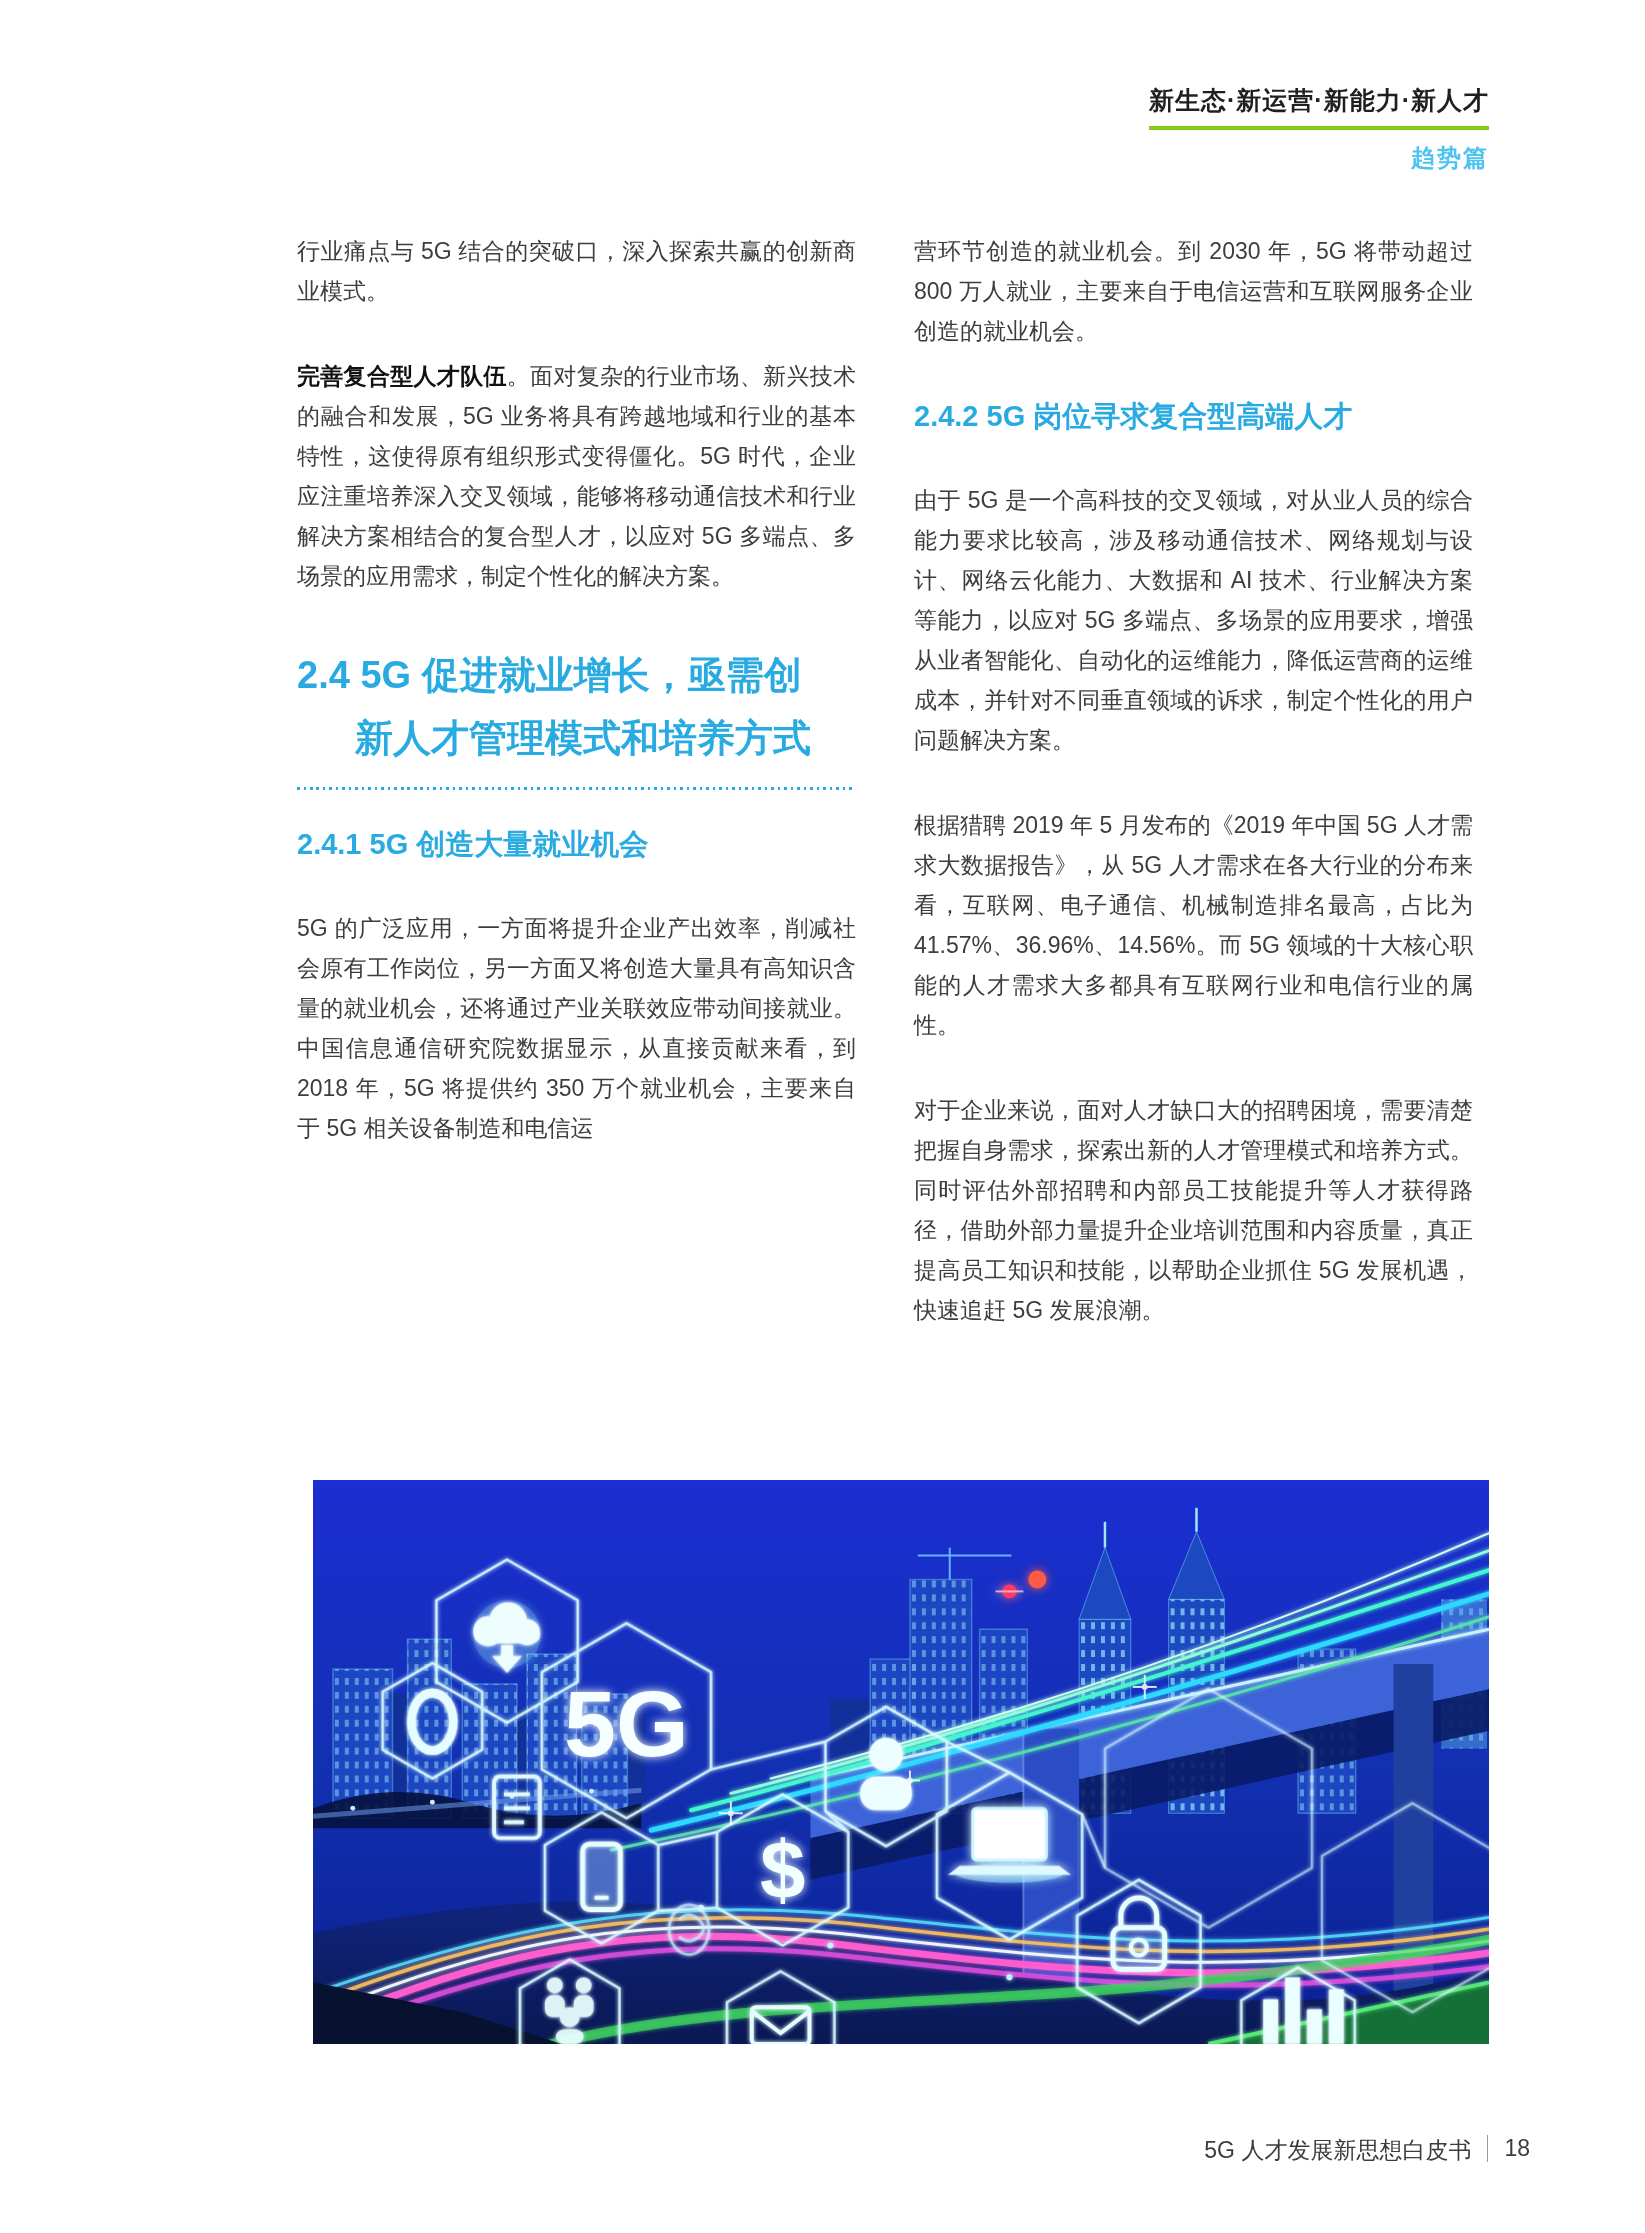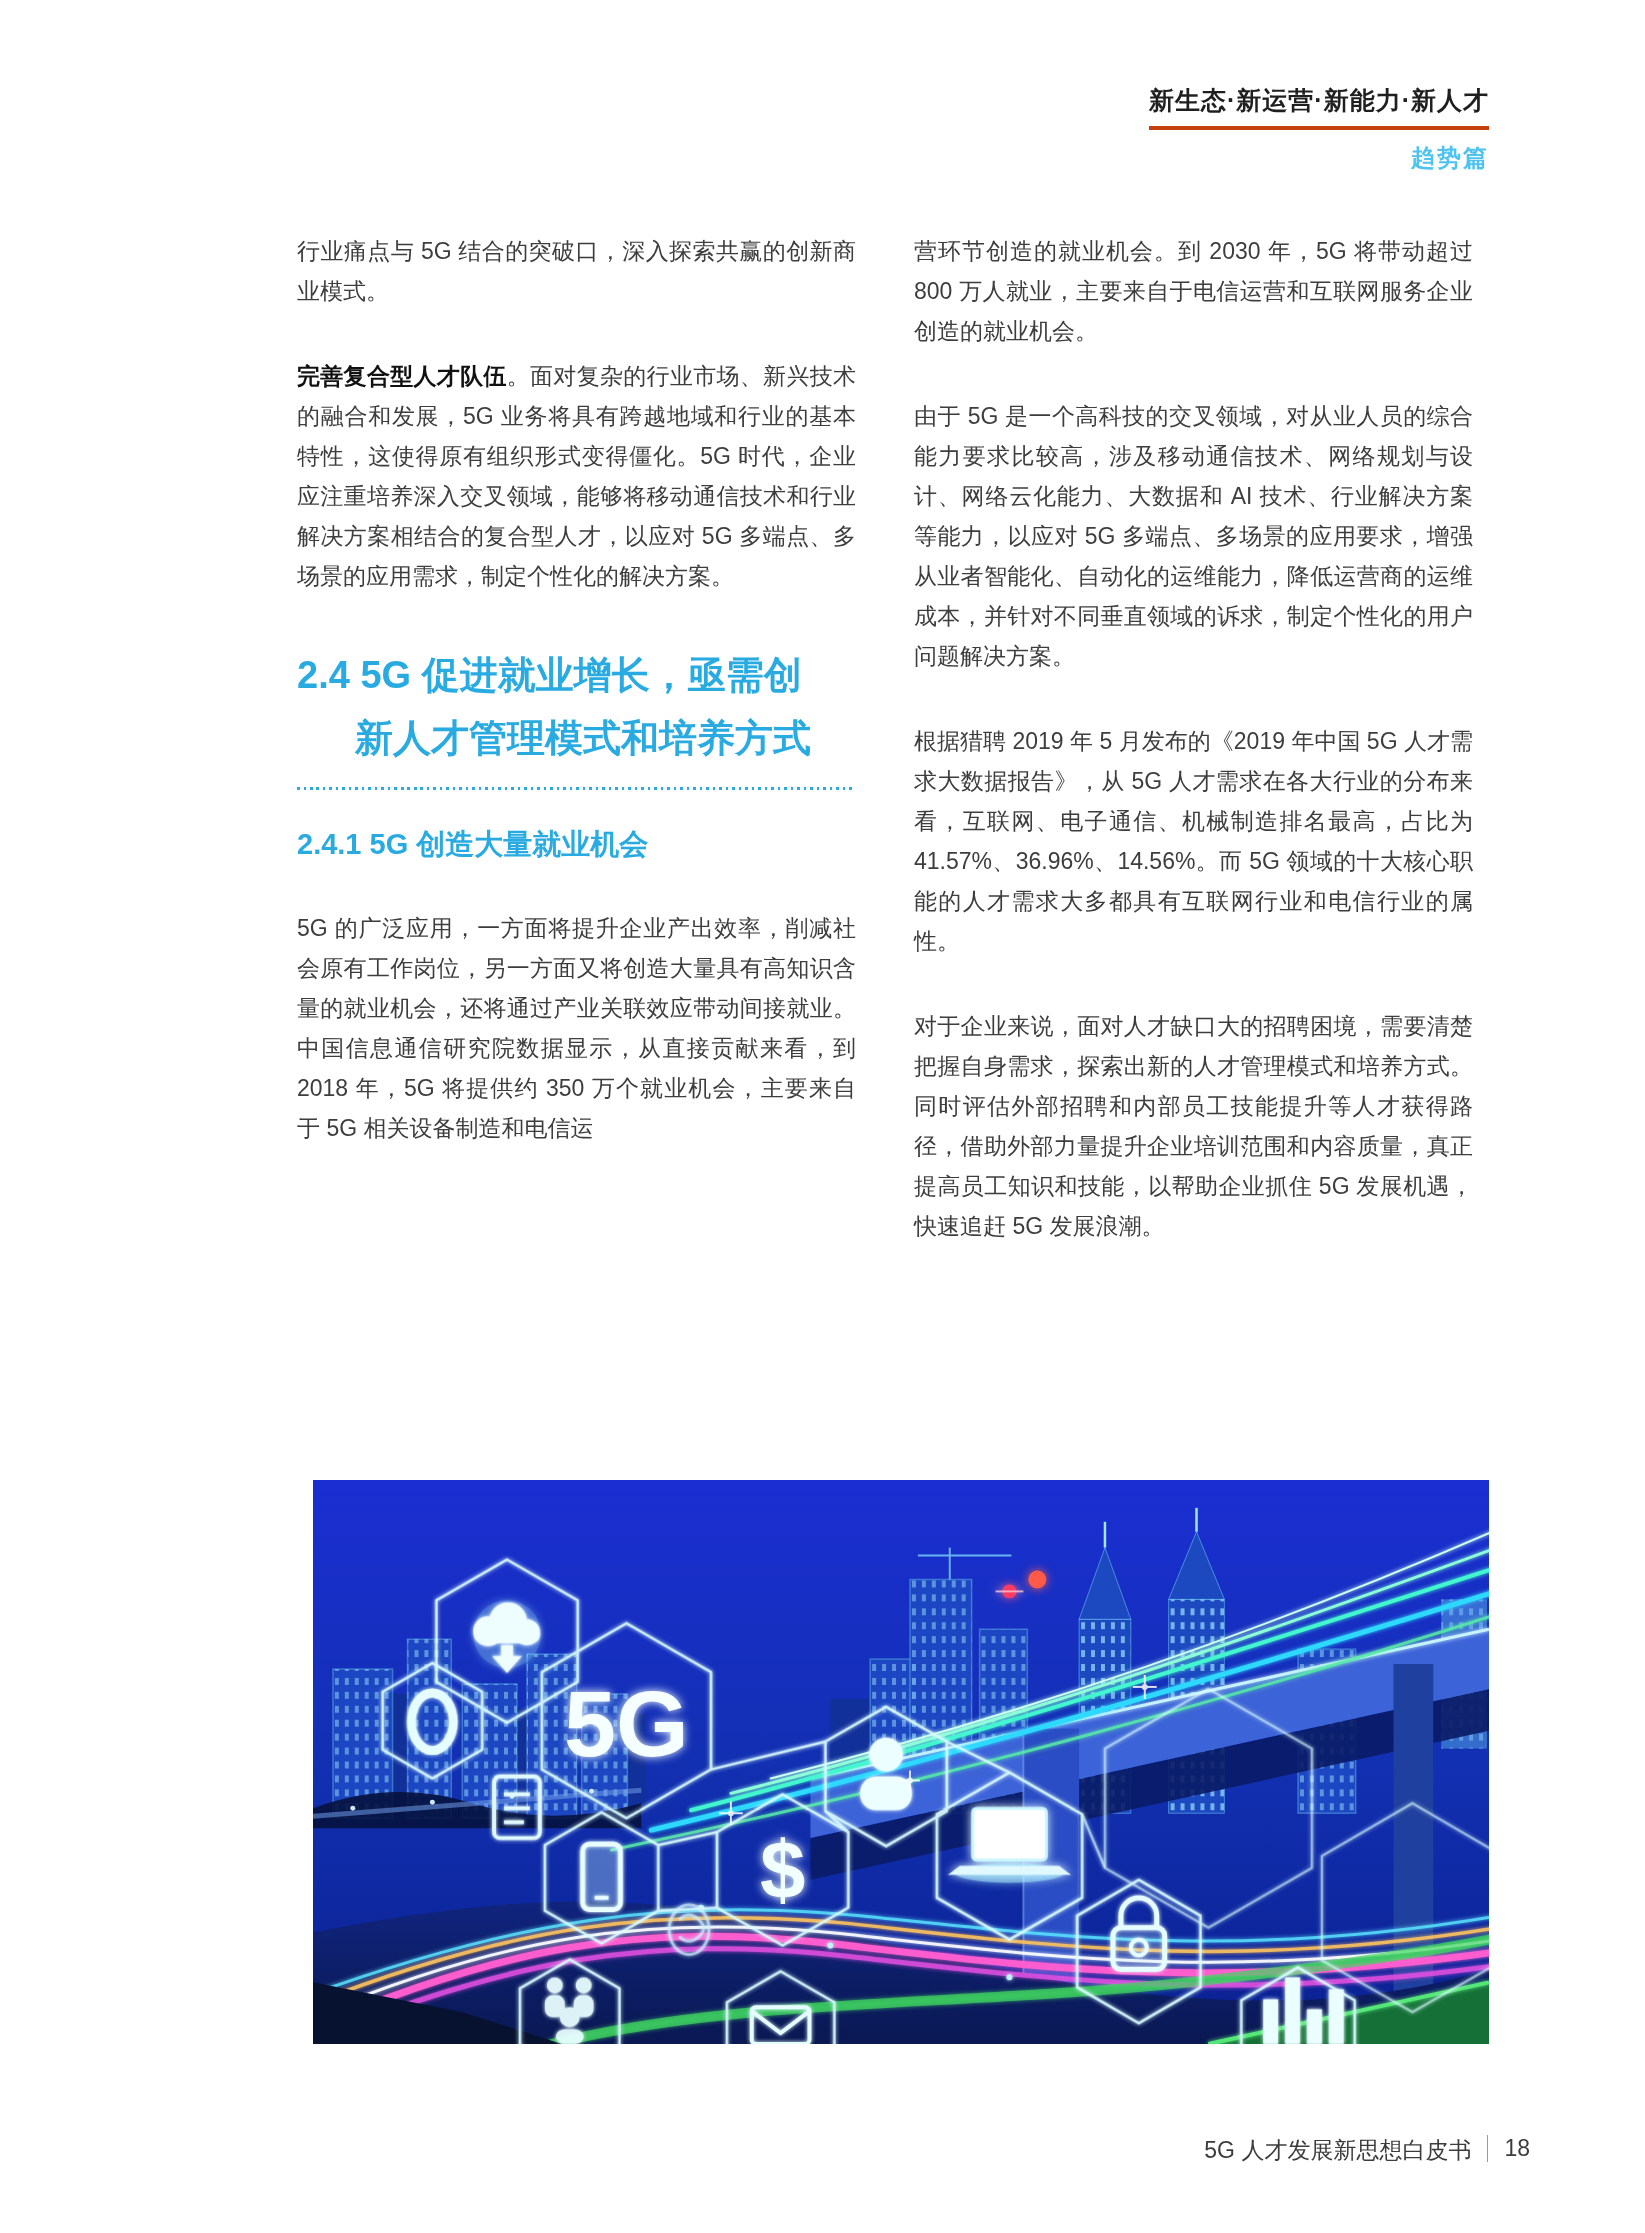--- a/index.html
+++ b/index.html
@@ -4,21 +4,21 @@
 <style>
   html,body{margin:0;padding:0;background:#ffffff;}
   .page{
     position:relative;width:1646px;height:2234px;background:#ffffff;overflow:hidden;
     font-family:"Liberation Sans","DejaVu Sans",sans-serif;
   }
   
   .page-header{position:absolute;top:84px;left:313px;width:1176px;text-align:right;}
   .slogan{
     display:inline-block;font-size:25px;font-weight:bold;color:#1f1f1f;letter-spacing:1px;
-    padding-bottom:9px;border-bottom:4px solid #c2410c;
+    padding-bottom:9px;border-bottom:4px solid #84cc16;
   }
   .section-tag{margin-top:12px;font-size:24px;font-weight:bold;color:#4ec3f0;letter-spacing:2px;text-align:right;}
   
   .columns{position:absolute;left:297px;top:231px;width:1176px;display:flex;gap:58px;}
   .col{width:559px;font-size:23px;line-height:40px;color:#3d3d3d;text-align:justify;}
   .col p{margin:0 0 45px 0;}
   .lead{color:#111111;font-weight:bold;}
   .h24{color:#29abe2;font-size:38px;line-height:63px;font-weight:bold;margin:48px 0 0 0;}
   .h24 .l1,.h24 .l2{display:block;}
   .h24 .l2{padding-left:58px;}
@@ -58,20 +58,21 @@
         <span class="l1">2.4 5G 促进就业增长，亟需创</span>
         <span class="l2">新人才管理模式和培养方式</span>
       </h2>
       <div class="dotted-rule"></div>
       <div class="h3">2.4.1 5G 创造大量就业机会</div>
       <p>5G 的广泛应用，一方面将提升企业产出效率，削减社会原有工作岗位，另一方面又将创造大量具有高知识含量的就业机会，还将通过产业关联效应带动间接就业。中国信息通信研究院数据显示，从直接贡献来看，到 2018 年，5G 将提供约 350 万个就业机会，主要来自于 5G 相关设备制造和电信运</p>
     </section>
 
     <section class="col col-right">
       <p>营环节创造的就业机会。到 2030 年，5G 将带动超过 800 万人就业，主要来自于电信运营和互联网服务企业创造的就业机会。</p>
+      <div class="h3">2.4.2 5G 岗位寻求复合型高端人才</div>
       <p>由于 5G 是一个高科技的交叉领域，对从业人员的综合能力要求比较高，涉及移动通信技术、网络规划与设计、网络云化能力、大数据和 AI 技术、行业解决方案等能力，以应对 5G 多端点、多场景的应用要求，增强从业者智能化、自动化的运维能力，降低运营商的运维成本，并针对不同垂直领域的诉求，制定个性化的用户问题解决方案。</p>
       <p>根据猎聘 2019 年 5 月发布的《2019 年中国 5G 人才需求大数据报告》，从 5G 人才需求在各大行业的分布来看，互联网、电子通信、机械制造排名最高，占比为 41.57%、36.96%、14.56%。而 5G 领域的十大核心职能的人才需求大多都具有互联网行业和电信行业的属性。</p>
       <p>对于企业来说，面对人才缺口大的招聘困境，需要清楚把握自身需求，探索出新的人才管理模式和培养方式。同时评估外部招聘和内部员工技能提升等人才获得路径，借助外部力量提升企业培训范围和内容质量，真正提高员工知识和技能，以帮助企业抓住 5G 发展机遇，快速追赶 5G 发展浪潮。</p>
     </section>
   </main>
 
   <figure class="hero">
     <svg viewBox="0 0 1182 567" preserveAspectRatio="none">
       <defs>
         <linearGradient id="sky" x1="0" y1="0" x2="0" y2="1">

